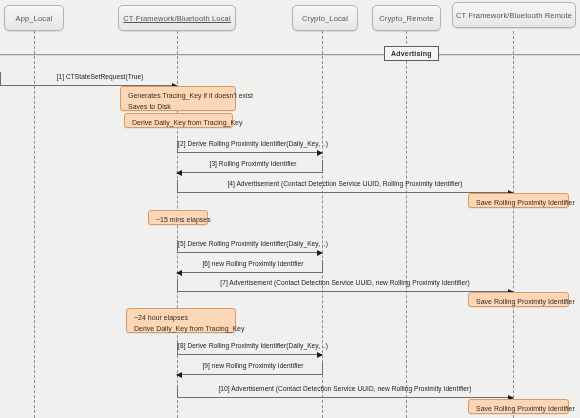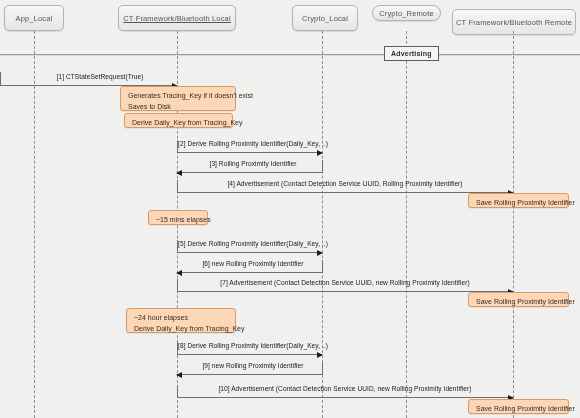--- a/index.html
+++ b/index.html
@@ -129,25 +129,25 @@
       </div>
       <div class="lifeline" style="left: 34px;"></div>
       <div class="participant" style="left: 118px; top: 5px; width: 118px; height: 26px; text-decoration: underline;">
         <span>CT Framework/Bluetooth Local</span>
       </div>
       <div class="lifeline" style="left: 177px;"></div>
       <div class="participant" style="left: 292px; top: 5px; width: 66px; height: 26px;">
         <span>Crypto_Local</span>
       </div>
       <div class="lifeline" style="left: 322px;"></div>
-      <div class="participant" style="left: 372px; top: 5px; width: 69px; height: 16px; border-radius: 9px;">
+      <div class="participant" style="left: 372px; top: 5px; width: 69px; height: 26px;">
         <span>Crypto_Remote</span>
       </div>
       <div class="lifeline" style="left: 406px;"></div>
-      <div class="participant" style="left: 452px; top: 9px; width: 124px; height: 26px;">
+      <div class="participant" style="left: 452px; top: 2px; width: 124px; height: 26px;">
         <span>CT Framework/Bluetooth Remote</span>
       </div>
       <div class="lifeline" style="left: 513px;"></div>
     </div>
 
   <div class="sep-line" id="sep-line" style="top: 54px;"></div>
   <div class="sep-label" id="sep-label" style="left: 384px; top: 46px;">Advertising</div>
 
   <div id="messages-layer">
       <div class="msg" style="left: 0px; width: 177px; top: 85px;">

